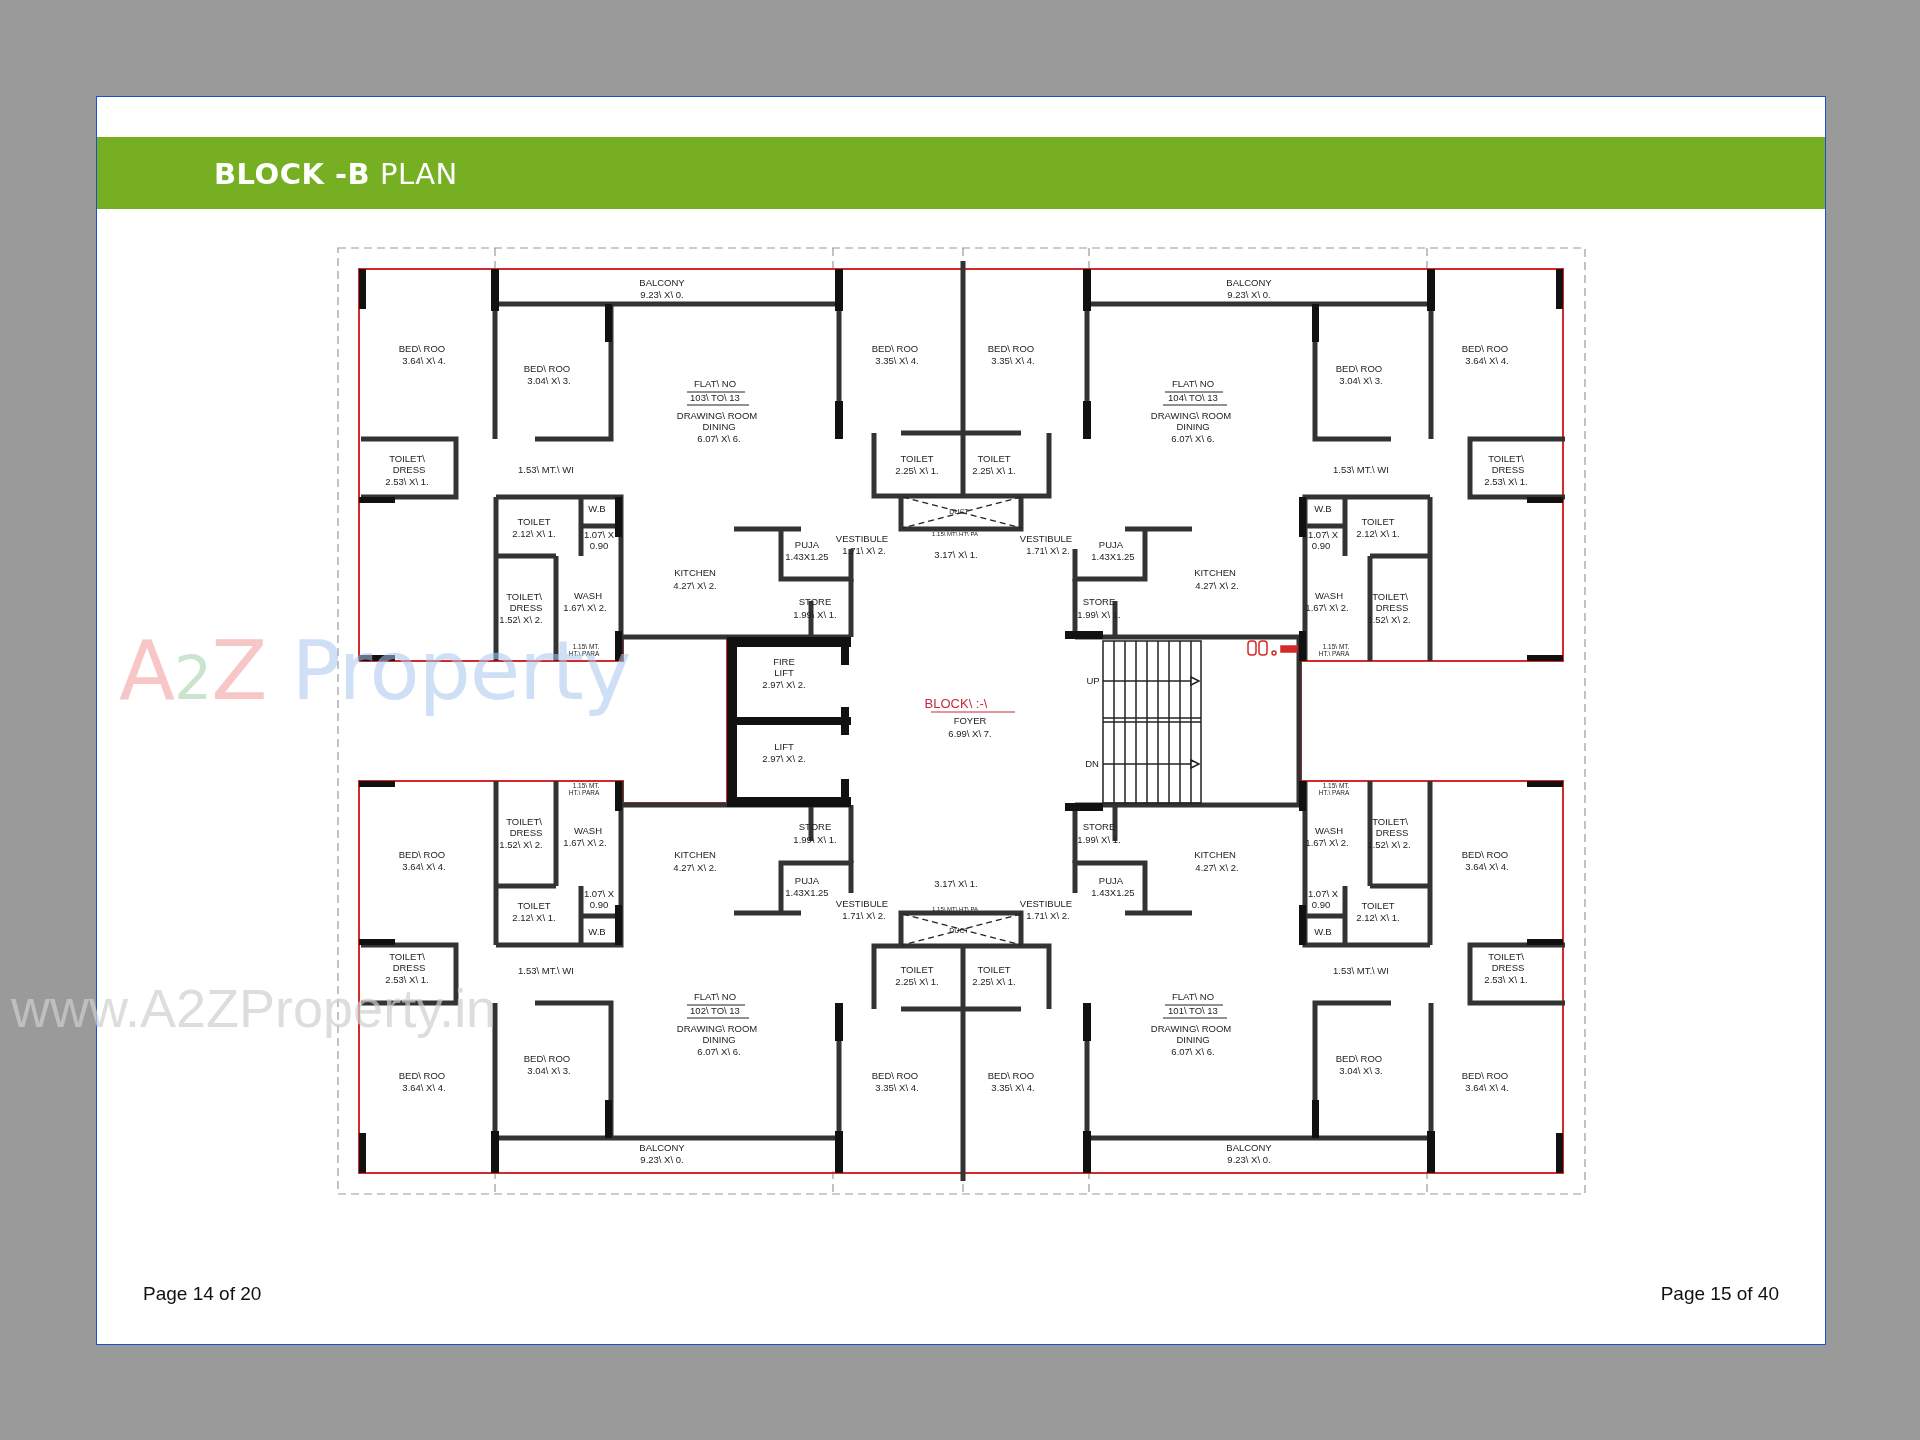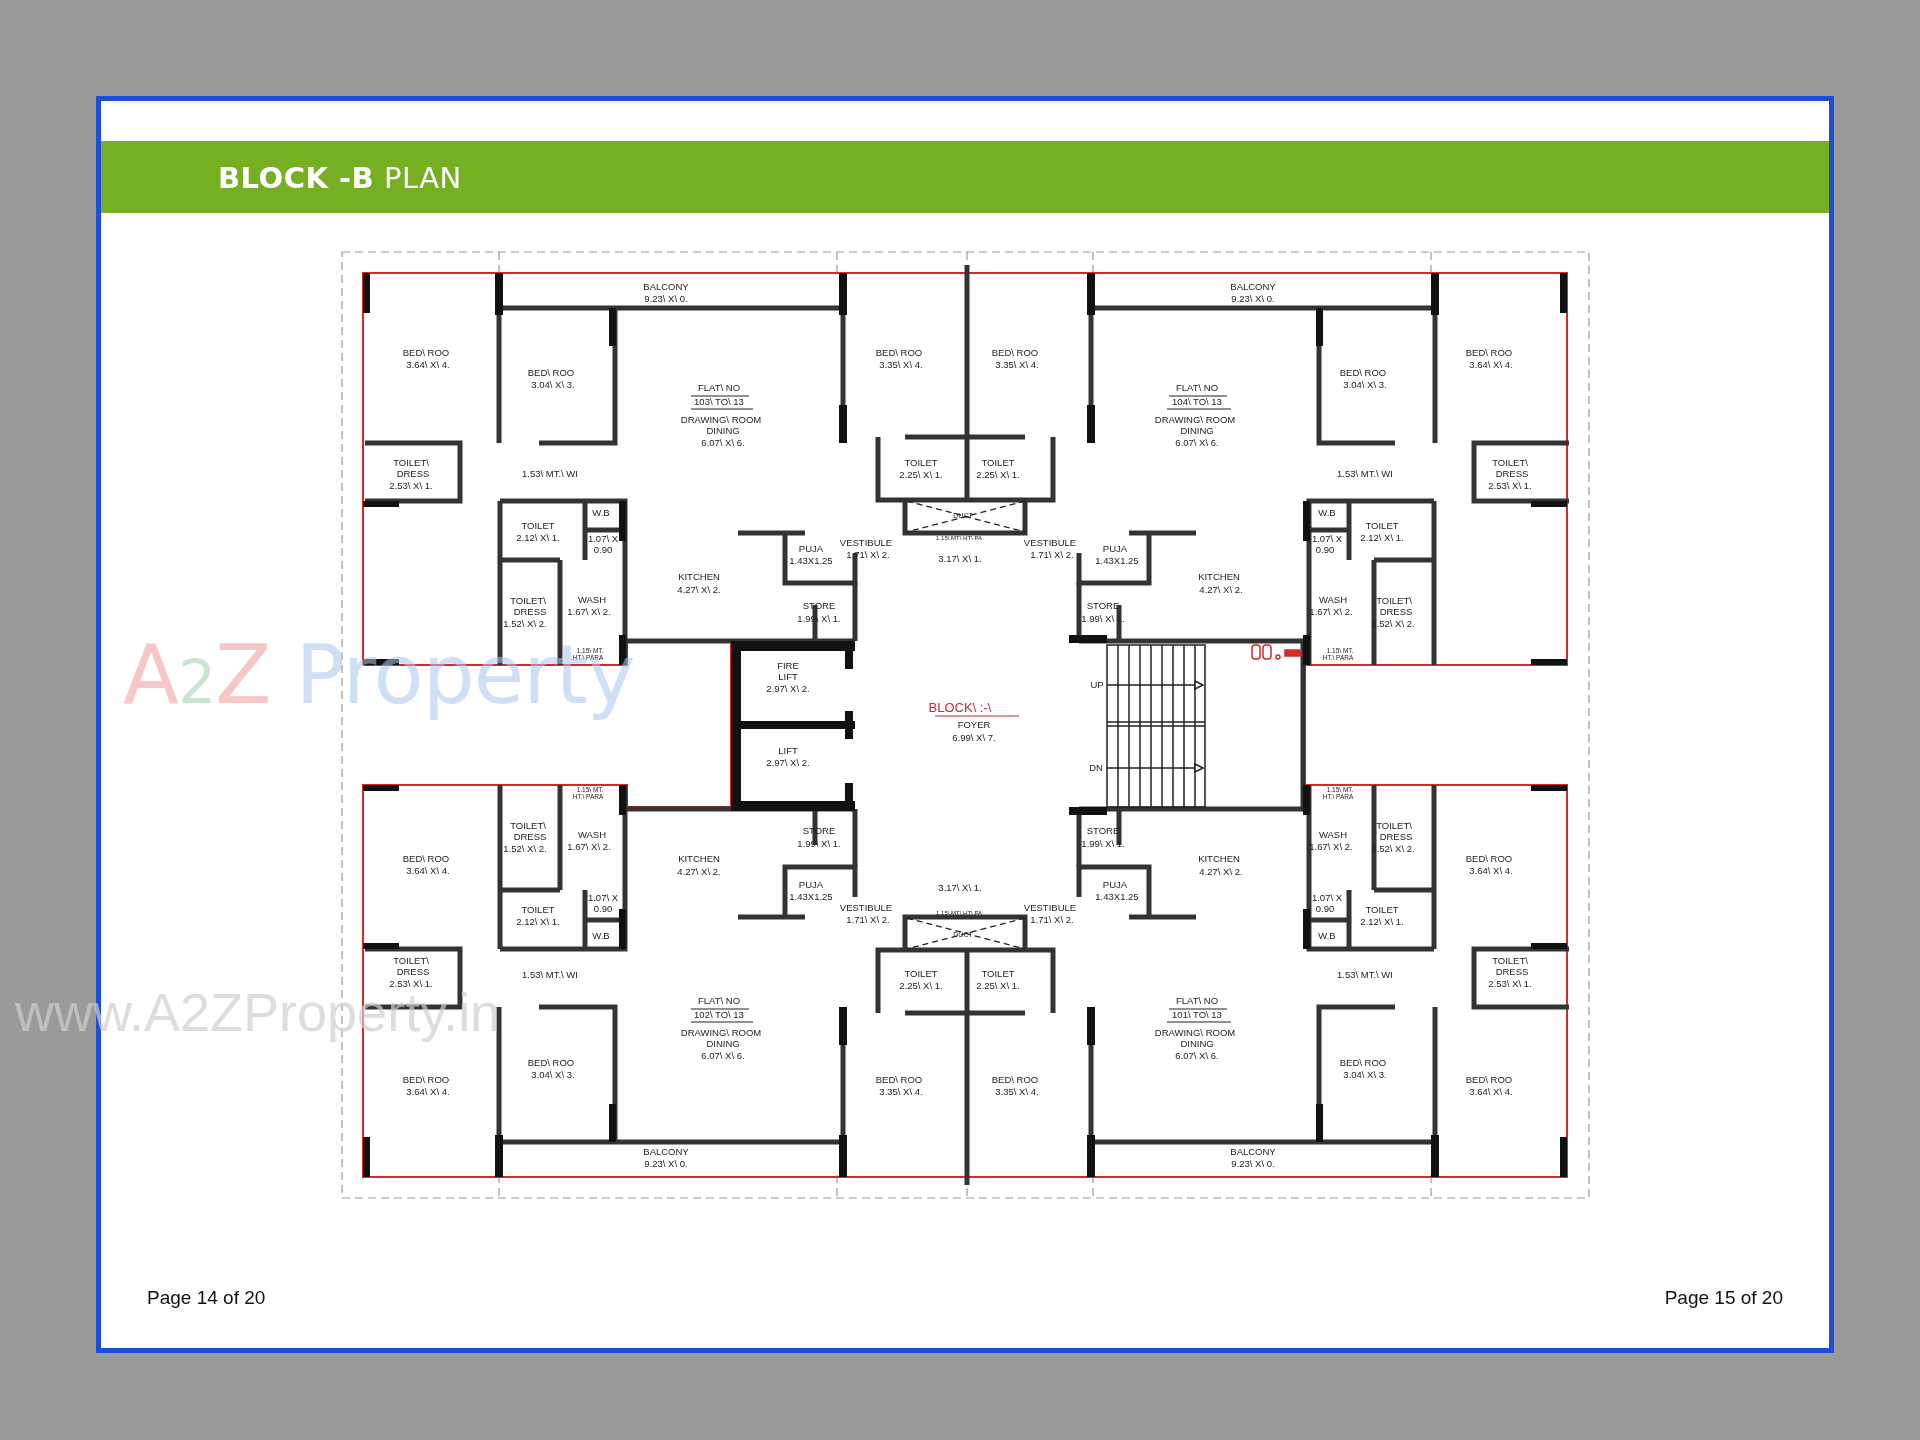--- a/index.html
+++ b/index.html
@@ -1,17 +1,17 @@
 <!DOCTYPE html>
 <html><head>
 <meta charset="utf-8">
 <style>
   html,body{margin:0;padding:0;}
   body{width:1920px;height:1440px;background:#9a9a9a;position:relative;overflow:hidden;font-family:"Liberation Sans",sans-serif;}
-  .page{position:absolute;left:96px;top:96px;width:1728px;height:1247px;background:#fff;border:5px solid #1d4ed8;}
+  .page{position:absolute;left:96px;top:96px;width:1728px;height:1247px;background:#fff;border:1px solid #1d4ed8;}
   .banner{position:absolute;left:0;top:40px;width:1728px;height:72px;background:#76b022;}
   .banner-title{position:absolute;left:117px;top:20px;color:#fff;font-size:29px;letter-spacing:0.5px;font-family:"DejaVu Sans",sans-serif;}
   .banner-title b{font-weight:bold;}
   .banner-title span.light{font-weight:normal;}
   .plan{position:absolute;left:0;top:0;}
   .page-num{position:absolute;top:1186px;font-size:19px;color:#111;}
   .wm-logo{position:absolute;left:22px;top:526px;font-size:82px;font-weight:normal;font-family:"DejaVu Sans",sans-serif;letter-spacing:-1px;opacity:0.55;pointer-events:none;}
   .wm-url{position:absolute;left:-86px;top:880px;font-size:54px;color:#cfcfcf;opacity:0.7;pointer-events:none;}
   svg text{font-family:"Liberation Sans",sans-serif;}
 </style>
@@ -407,14 +407,14 @@
         <text x="1012" y="1090">3.35\ X\ 4.</text>
       <text x="1248" y="1150">BALCONY</text>
         <text x="1248" y="1162">9.23\ X\ 0.</text>
     </g>
   </svg>
 
   <div class="wm-logo"><span style="color:#f29a9a">A</span><span style="color:#9fd0a8;font-size:60px">2</span><span style="color:#f29a9a">Z</span> <span style="color:#a8c8f0">Property</span></div>
   <div class="wm-url">www.A2ZProperty.in</div>
 
   <div class="page-num" style="left:46px">Page 14 of 20</div>
-  <div class="page-num" style="right:46px">Page 15 of 20</div>
+  <div class="page-num" style="right:46px">Page 15 of 40</div>
 </div>
 
 </body></html>

